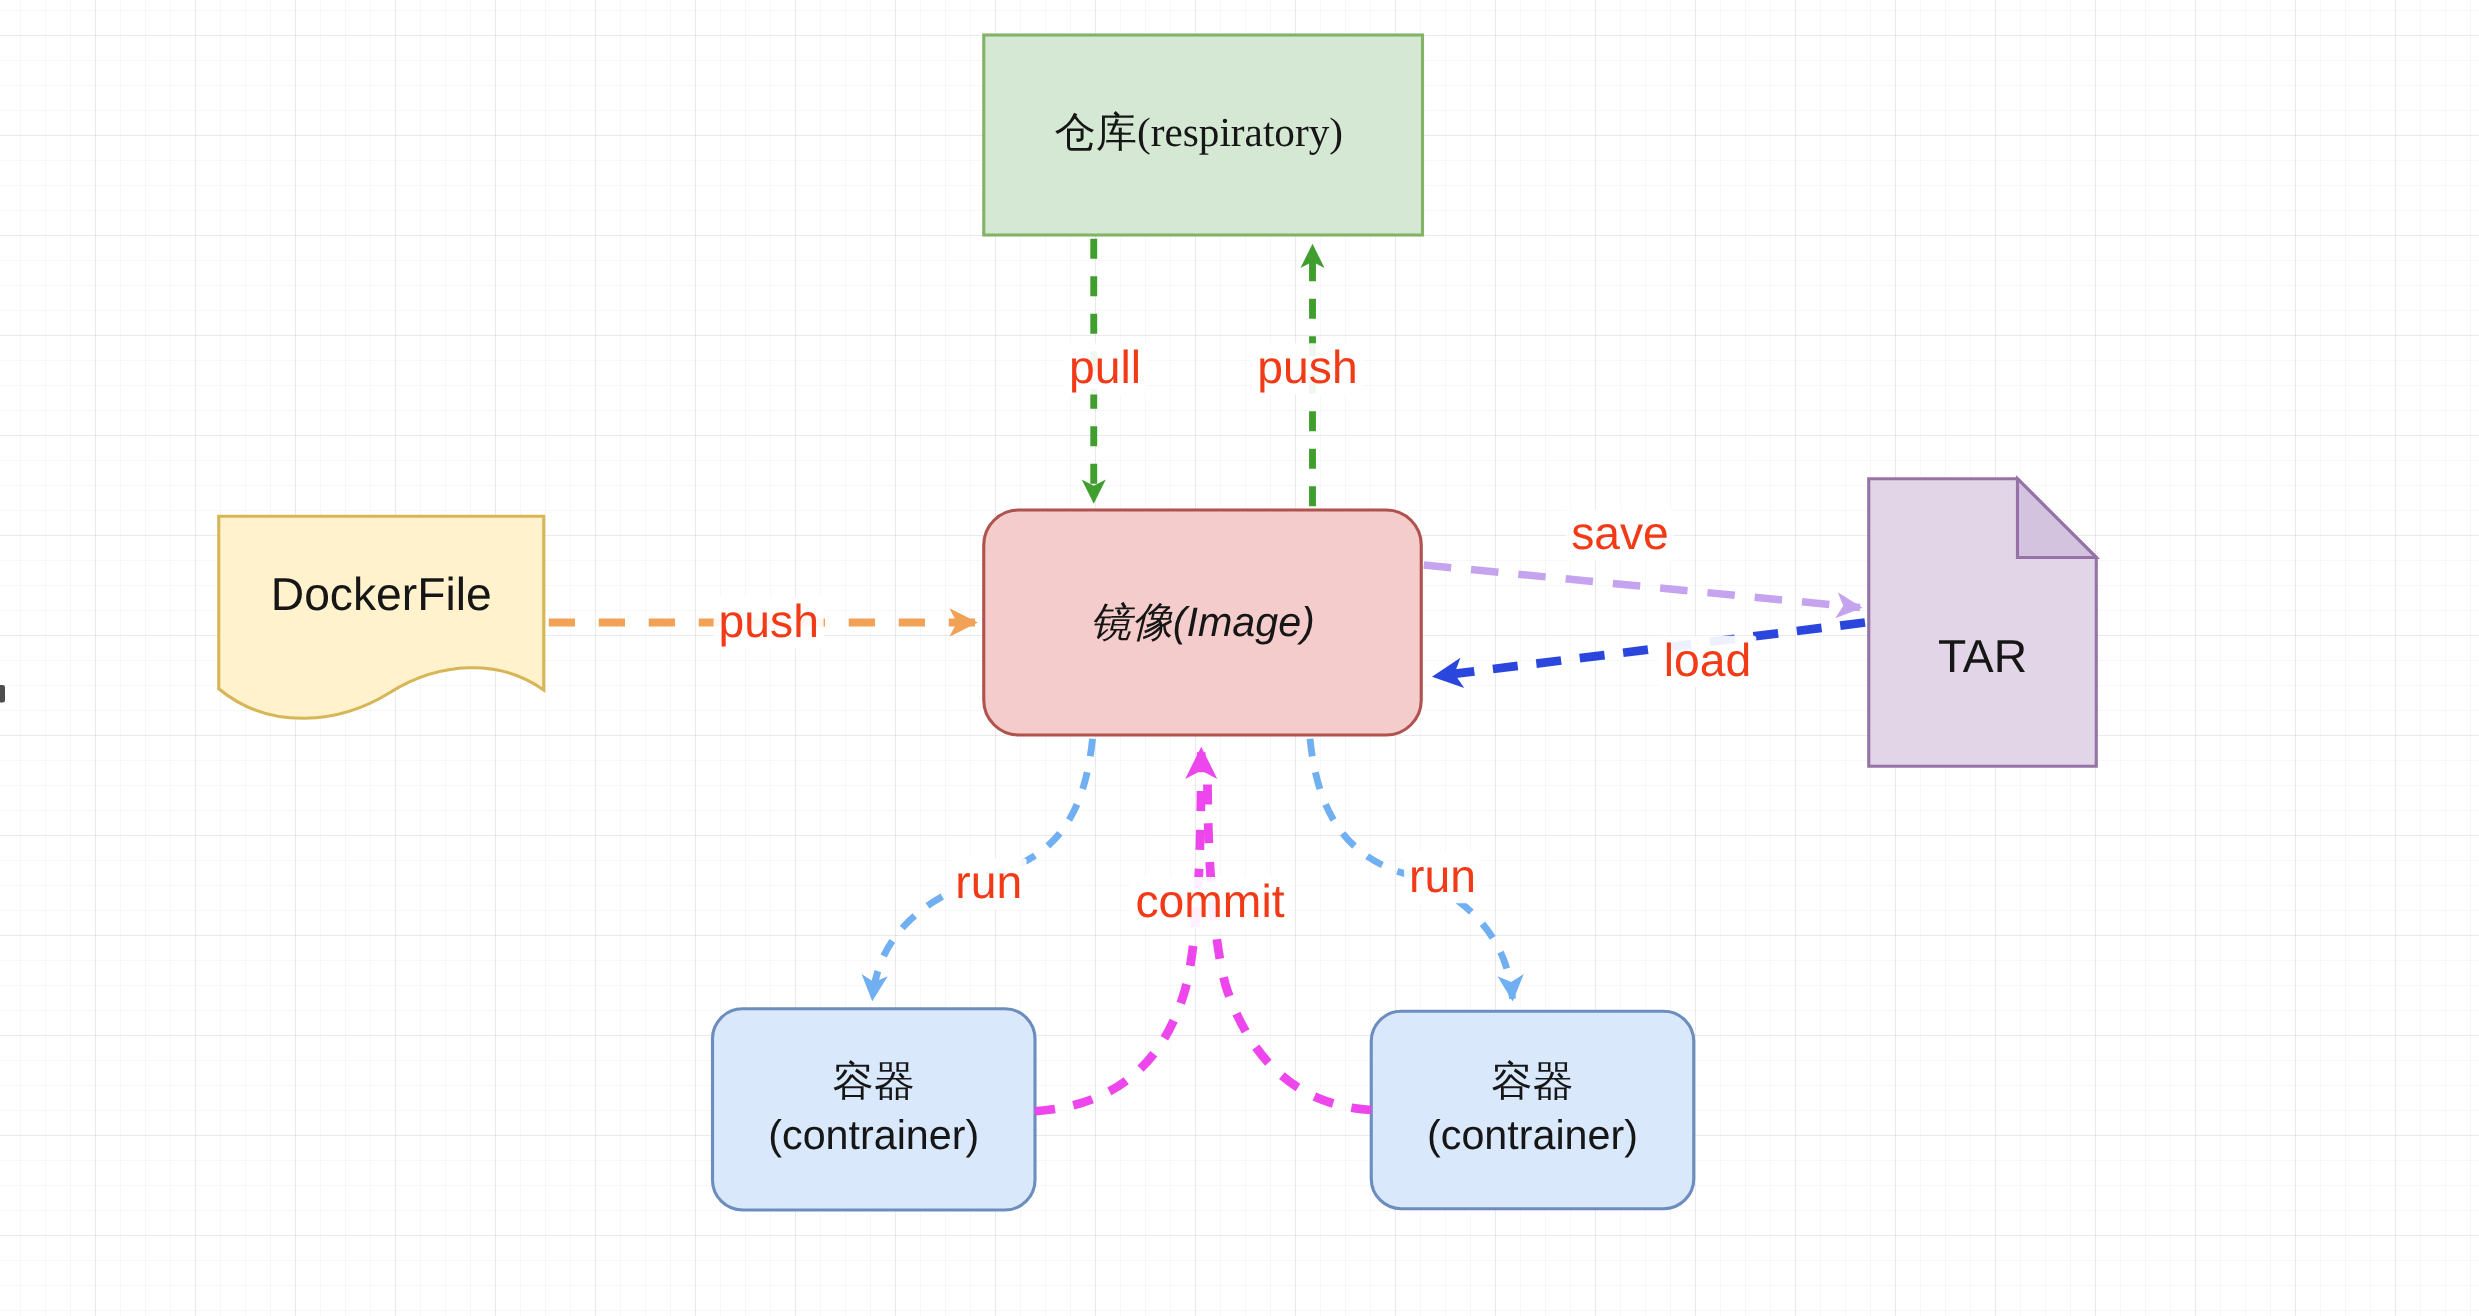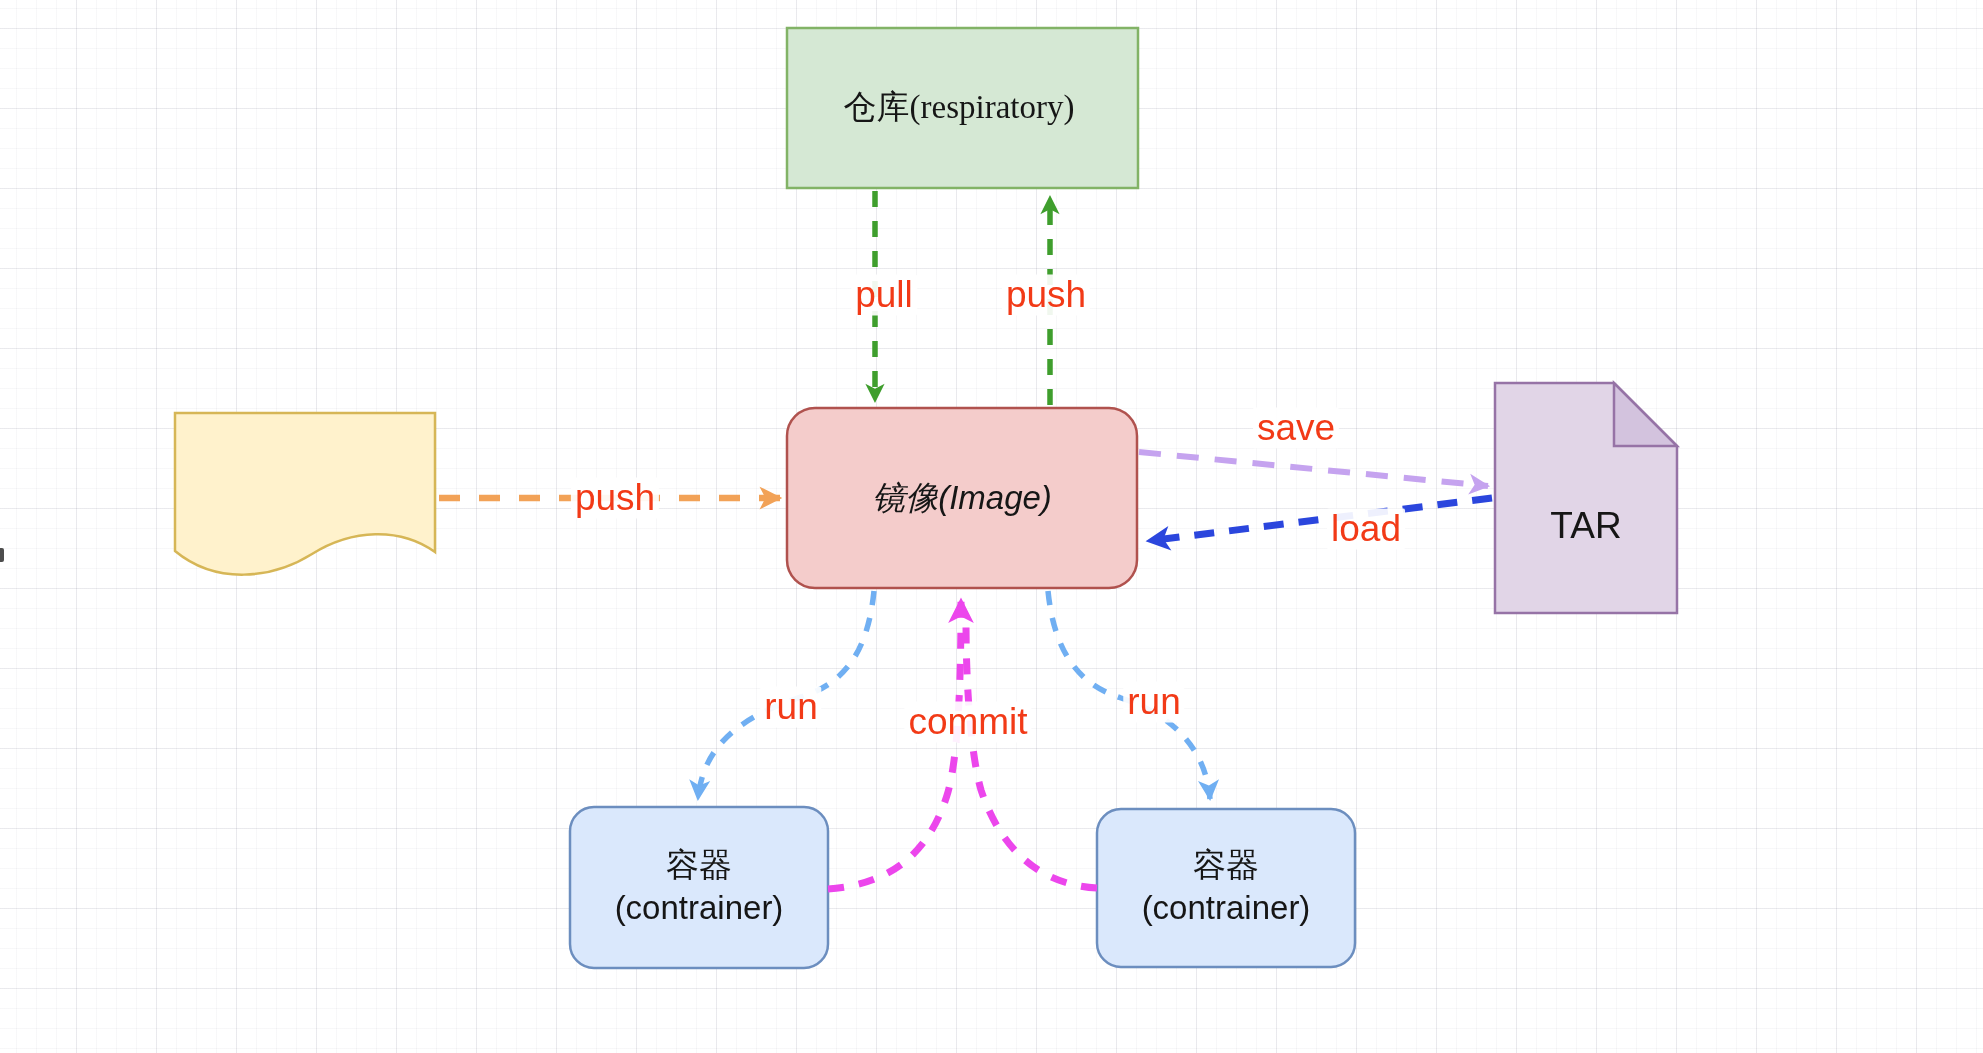--- a/index.html
+++ b/index.html
@@ -75,20 +75,21 @@
     <path d="M 1139 452 L 1488 486" fill="none" stroke-width="6" stroke-dasharray="22 16" marker-end="url(#ah-purple)" stroke="#c5a3ef"></path>
     <path d="M 1492 498 L 1148 541" fill="none" stroke-width="7" stroke-dasharray="20 15" marker-end="url(#ah-blue)" stroke="#2b46dd"></path>
     <path d="M 874 591 C 868 650 846 683 801 697 C 743 716 703 744 698 799" fill="none" stroke-width="5.5" stroke-dasharray="14 13" marker-end="url(#ah-lblue)" stroke="#70aff2"></path>
     <path d="M 1048 591 C 1054 650 1077 684 1121 698 C 1171 714 1206 748 1210 799" fill="none" stroke-width="5.5" stroke-dasharray="14 13" marker-end="url(#ah-lblue)" stroke="#70aff2"></path>
     <path d="M 828 889 C 886 885 929 857 948 792 C 959 752 961 672 961 600" fill="none" stroke-width="7" stroke-dasharray="16 15" marker-end="url(#ah-magenta)" stroke="#ec46ec"></path>
     <path d="M 1097 888 C 1043 885 1002 853 981 790 C 971 755 966 688 966 622" fill="none" stroke-width="7" stroke-dasharray="16 15" stroke="#ec46ec"></path>
   </svg>
 
   <div class="label node-label" style="left:959px;top:107px;font-family:Liberation Serif, serif;">仓库(respiratory)</div>
   <div class="label node-label" style="left:962px;top:498px;font-style:italic;">镜像(Image)</div>
+  <div class="label node-label big" style="left:305px;top:476px;">DockerFile</div>
   <div class="label node-label big" style="left:1586px;top:498px;margin-top:28px;">TAR</div>
   <div class="label node-label" style="left:699px;top:887px;">容器
 (contrainer)</div>
   <div class="label node-label" style="left:1226px;top:887px;">容器
 (contrainer)</div>
 
   <div class="label edge-label" style="left:884px;top:295px;">pull</div>
   <div class="label edge-label" style="left:1046px;top:295px;">push</div>
   <div class="label edge-label" style="left:615px;top:498px;">push</div>
   <div class="label edge-label" style="left:1296px;top:428px;">save</div>

